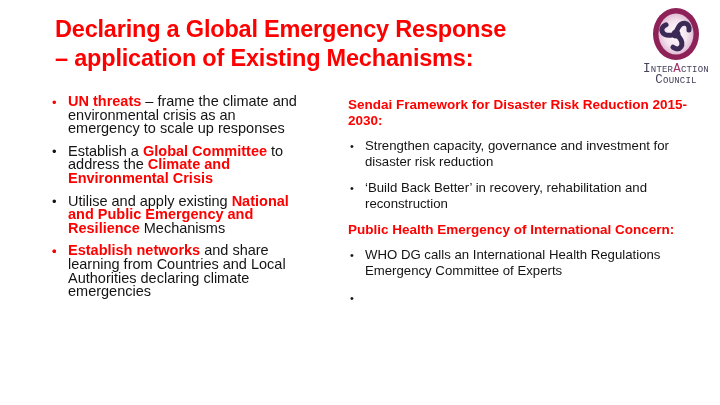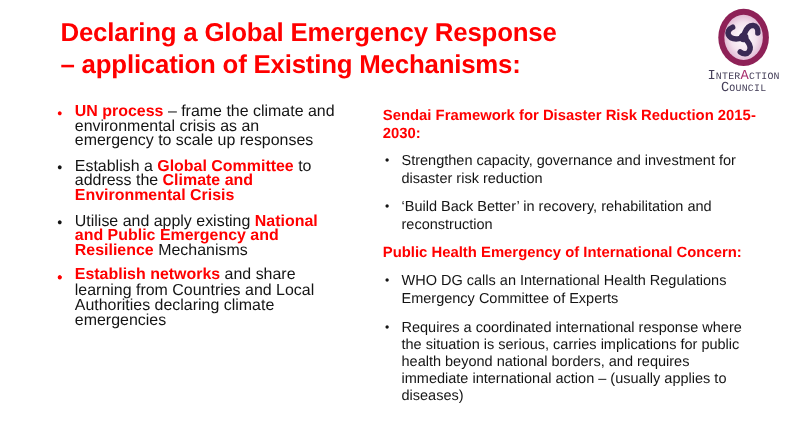--- a/index.html
+++ b/index.html
@@ -89,21 +89,21 @@
       </g>
       <circle cx="25" cy="28" r="4.5" fill="#3A2A55"></circle>
     </svg>
     <div class="logo-text">
       <div><span>Inter</span><span class="accent">A</span><span>ction</span></div>
       <div>Council</div>
     </div>
   </div>
 
   <div class="left-col">
-      <div class="lb-item"><span class="lb-dot red">•</span><span><span class="red-bold">UN process</span><span> – frame the climate and
+      <div class="lb-item"><span class="lb-dot red">•</span><span><span class="red-bold">UN threats</span><span> – frame the climate and
 environmental crisis as an
 emergency to scale up responses</span></span></div>
       <div class="lb-item"><span class="lb-dot">•</span><span><span>Establish a </span><span class="red-bold">Global Committee</span><span> to
 address the </span><span class="red-bold">Climate and
 Environmental Crisis</span></span></div>
       <div class="lb-item"><span class="lb-dot">•</span><span><span>Utilise and apply existing </span><span class="red-bold">National
 and Public Emergency and
 Resilience</span><span> Mechanisms</span></span></div>
       <div class="lb-item"><span class="lb-dot red">•</span></div>
       <div class="lb-item"><span class="lb-dot red">•</span><span><span class="red-bold">Establish networks</span><span> and share
@@ -115,20 +115,16 @@
   <div class="right-col">
       <div class="rc-header">Sendai Framework for Disaster Risk Reduction 2015-
 2030:</div>
       <div class="rc-item"><span class="rc-dot">•</span><span>Strengthen capacity, governance and investment for
 disaster risk reduction</span></div>
       <div class="rc-item"><span class="rc-dot">•</span><span>‘Build Back Better’ in recovery, rehabilitation and
 reconstruction</span></div>
       <div class="rc-header">Public Health Emergency of International Concern:</div>
       <div class="rc-item"><span class="rc-dot">•</span><span>WHO DG calls an International Health Regulations
 Emergency Committee of Experts</span></div>
-      <div class="rc-item"><span class="rc-dot">•</span><span>Requires a coordinated international response where
-the situation is serious, carries implications for public
-health beyond national borders, and requires
-immediate international action – (usually applies to
-diseases)</span></div>
+      <div class="rc-item"><span class="rc-dot">•</span></div>
     </div>
 
 </div>
 
 </body></html>

